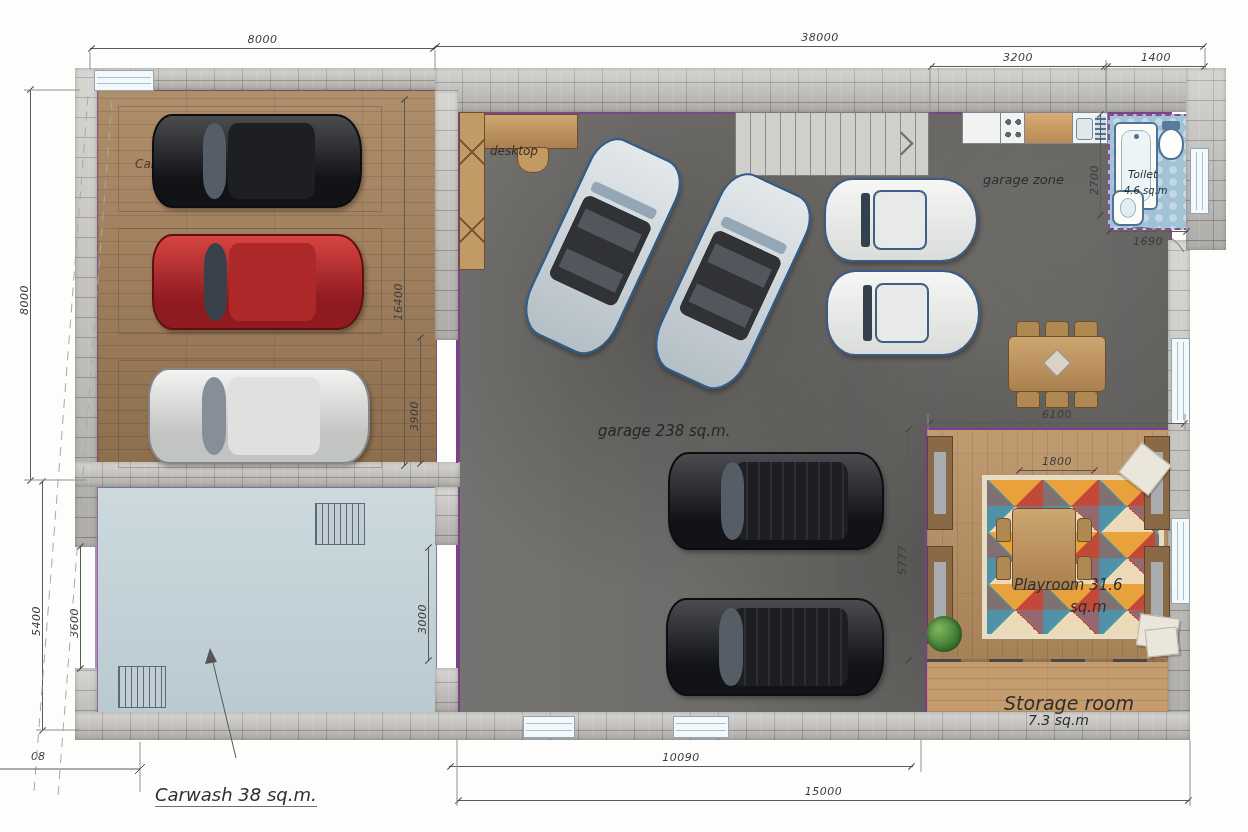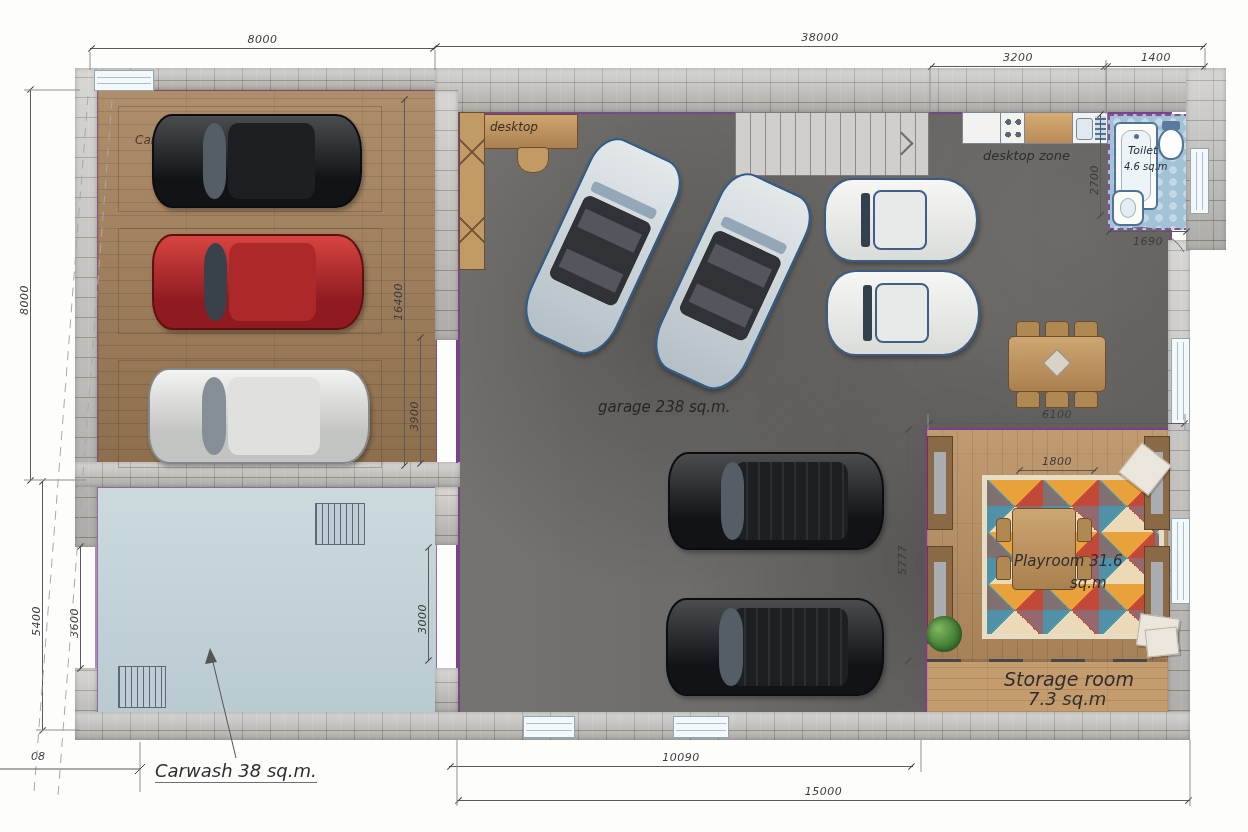--- a/index.html
+++ b/index.html
@@ -107,21 +107,21 @@
   .car.classic::before{left:31%;right:33%;top:13%;bottom:13%;background:#e7eae8;border:2px solid #3f5f86;border-radius:8px;}
   .car.classic::after{left:23%;width:6%;top:16%;bottom:16%;background:#33404d;border-radius:3px;}
   .car.conv{background:linear-gradient(180deg,#e3e8ea,#b4bfc6);border-color:#2e5c8c;
     border-radius:24px 24px 28px 28px/34px 34px 42px 42px;}
   .car.conv::before{left:10%;right:10%;top:30%;bottom:26%;background:#303236;border-radius:8px;
     background-image:linear-gradient(#53565c 0 0),linear-gradient(#53565c 0 0);
     background-size:84% 22%;background-position:50% 20%,50% 80%;background-repeat:no-repeat;}
   .car.conv::after{left:12%;right:12%;top:23%;height:5%;width:auto;background:#93a7b7;border-radius:4px;}
   .bay{position:absolute;border:1px solid rgba(90,70,55,.35);}
   
-  .rlbl{position:absolute;font:italic 15px "DejaVu Sans",sans-serif;color:#2e2e2e;white-space:nowrap;}
+  .rlbl{position:absolute;font:italic 15px "DejaVu Sans",sans-serif;color:#2e2e2e;white-space:nowrap;margin-top:24px;}
   .rlbl.sm{font-size:12px;}
   .rlbl.md{font-size:13px;}
   .rlbl.wing{color:rgba(60,44,30,.85);}
   .rlbl.underline{border-bottom:1px solid #6f6f6f;padding-bottom:1px;}
   .dimh{position:absolute;border-top:1px solid #5a5a5a;height:0;}
   .dimh::before,.dimh::after{content:"";position:absolute;width:9px;height:1px;background:#444;top:-1px;}
   .dimh::before{left:-3px;transform:rotate(-45deg);}
   .dimh::after{right:-3px;transform:rotate(-45deg);}
   .dimv{position:absolute;border-left:1px solid #5a5a5a;width:0;}
   .dimv::before,.dimv::after{content:"";position:absolute;width:9px;height:1px;background:#444;left:-5px;}
@@ -225,28 +225,28 @@
   <div class="car red" style="left:152px;top:234px;width:208px;height:92px;"></div>
   <div class="car silver" style="left:148px;top:368px;width:218px;height:92px;"></div>
   <div class="car conv" style="left:554px;top:140px;width:92px;height:210px;transform:rotate(25deg);"></div>
   <div class="car conv" style="left:684px;top:175px;width:92px;height:210px;transform:rotate(25deg);"></div>
   <div class="car classic" style="left:824px;top:178px;width:150px;height:80px;"></div>
   <div class="car classic" style="left:826px;top:270px;width:150px;height:82px;"></div>
   <div class="car black suv" style="left:668px;top:452px;width:212px;height:94px;"></div>
   <div class="car black suv" style="left:666px;top:598px;width:214px;height:94px;"></div>
 
   <span class="rlbl sm" style="left:490px;top:120px;color:#3a2d1c;">desktop</span>
-  <span class="rlbl md" style="left:983px;top:148px;">desktop zone</span>
+  <span class="rlbl md" style="left:983px;top:148px;">garage zone</span>
   <span class="rlbl sm" style="left:1128px;top:144px;font-size:11px;color:#1e2c3a;">Toilet</span>
   <span class="rlbl sm" style="left:1124px;top:161px;font-size:10px;color:#1e2c3a;">4.6 sq.m</span>
   <span class="rlbl" style="left:598px;top:398px;color:#262626;">garage 238 sq.m.</span>
   <span class="rlbl" style="left:1014px;top:552px;">Playroom 31.6</span>
   <span class="rlbl" style="left:1070px;top:574px;">sq.m</span>
   <span class="rlbl" style="left:1004px;top:668px;font-size:19px;">Storage room</span>
-  <span class="rlbl" style="left:1028px;top:688px;font-size:18px;">7.3 sq.m</span>
+  <span class="rlbl" style="left:1028px;top:688px;font-size:14px;">7.3 sq.m</span>
   <span class="rlbl underline" style="left:155px;top:760px;font-size:18px;">Carwash 38 sq.m.</span>
   <span class="tiny" style="left:2px;top:750px;">08</span>
 
   <div class="dimh" style="left:90px;top:48px;width:345px;">
       <span class="dl">8000</span>
     </div>
   <div class="dimh" style="left:435px;top:46px;width:770px;">
       <span class="dl">38000</span>
     </div>
   <div class="dimh" style="left:930px;top:66px;width:176px;">

